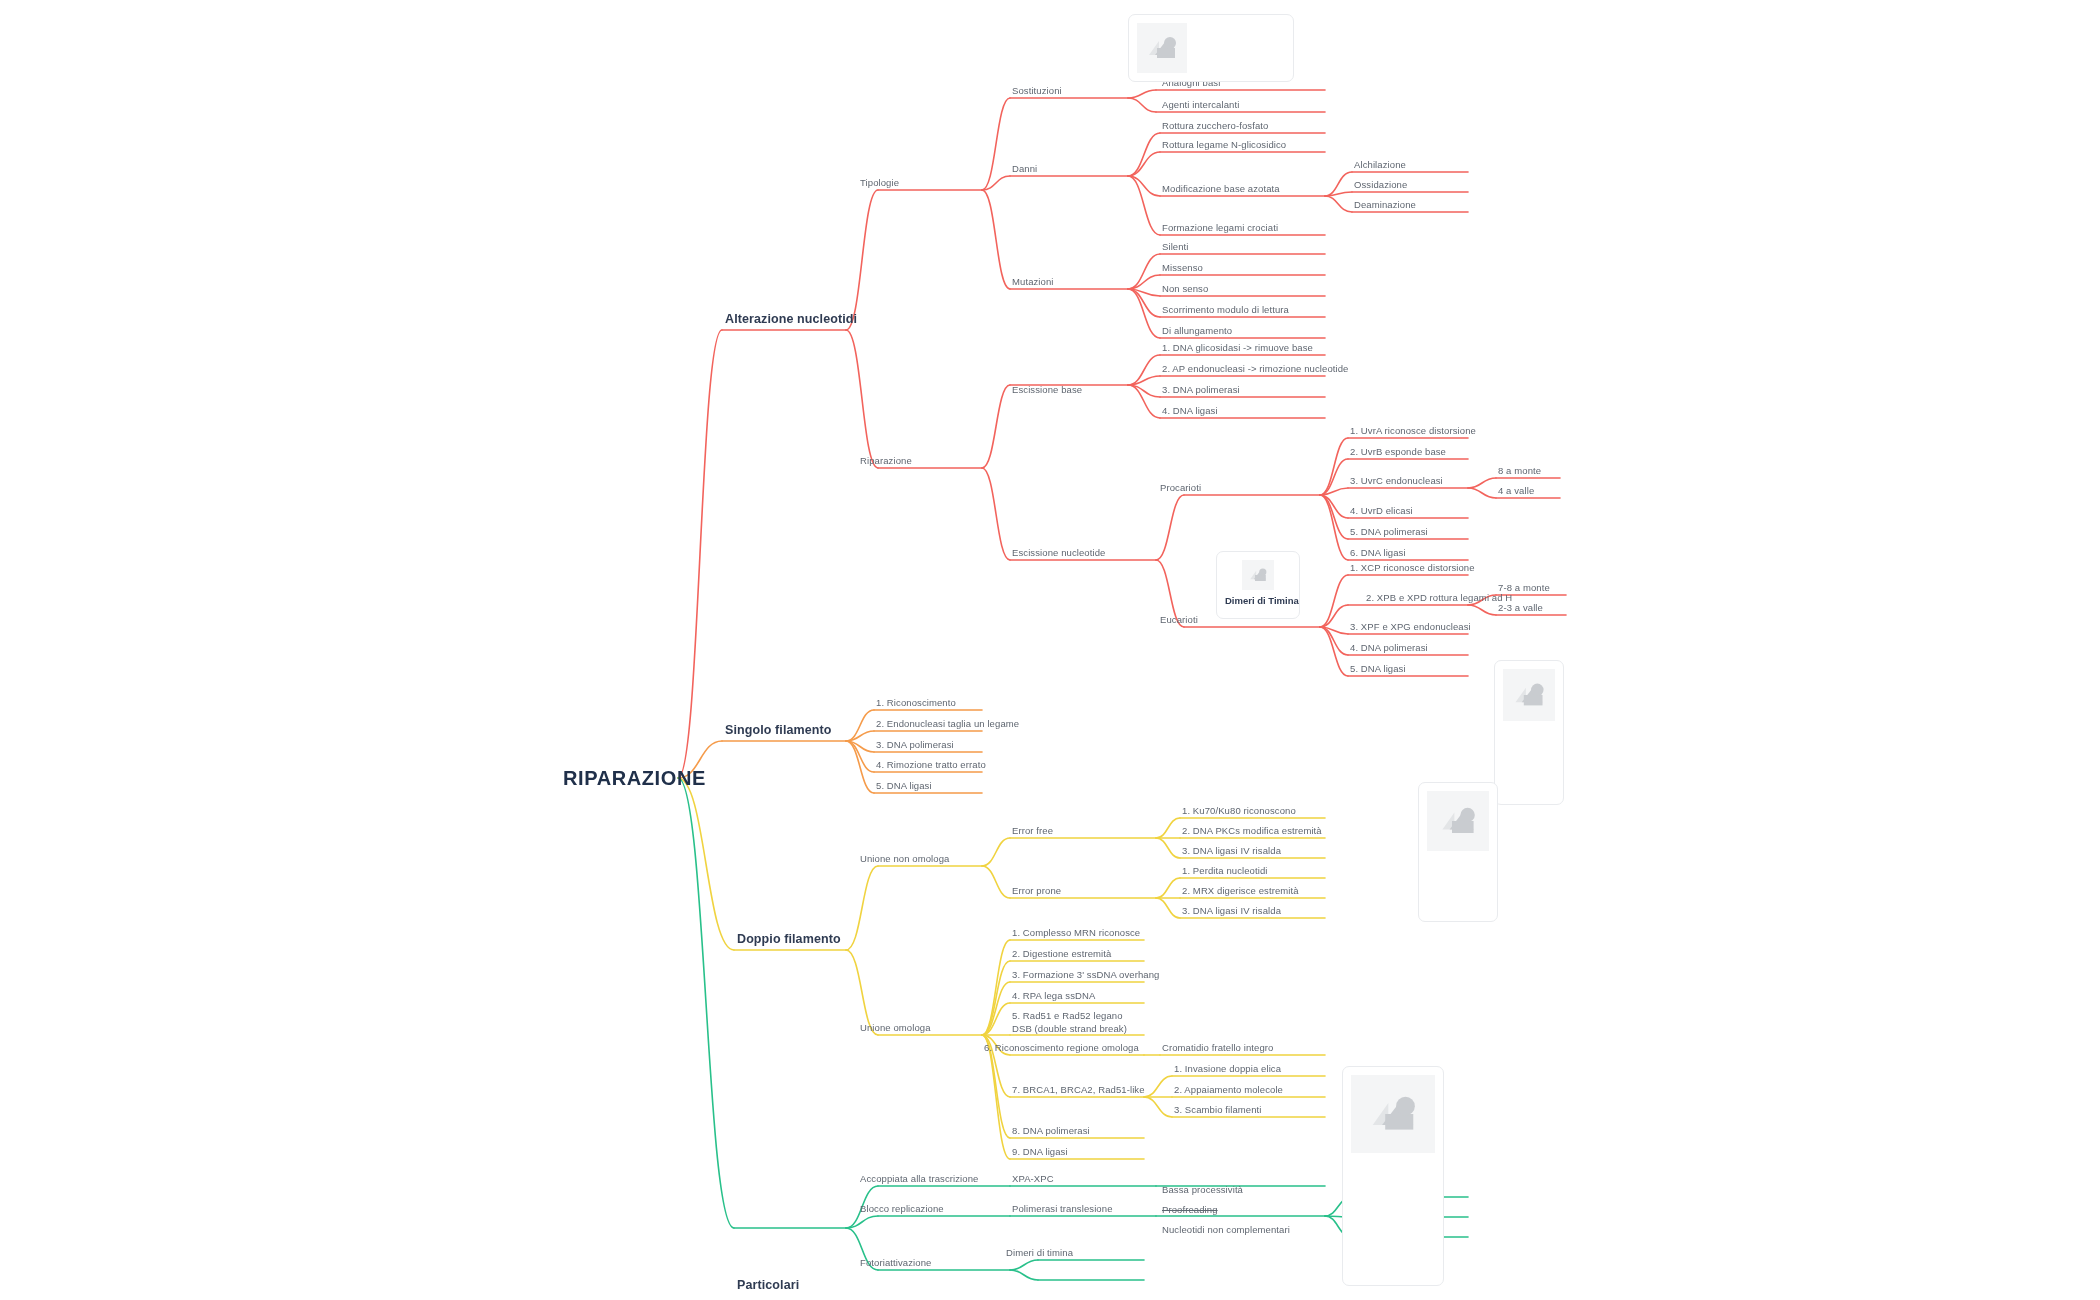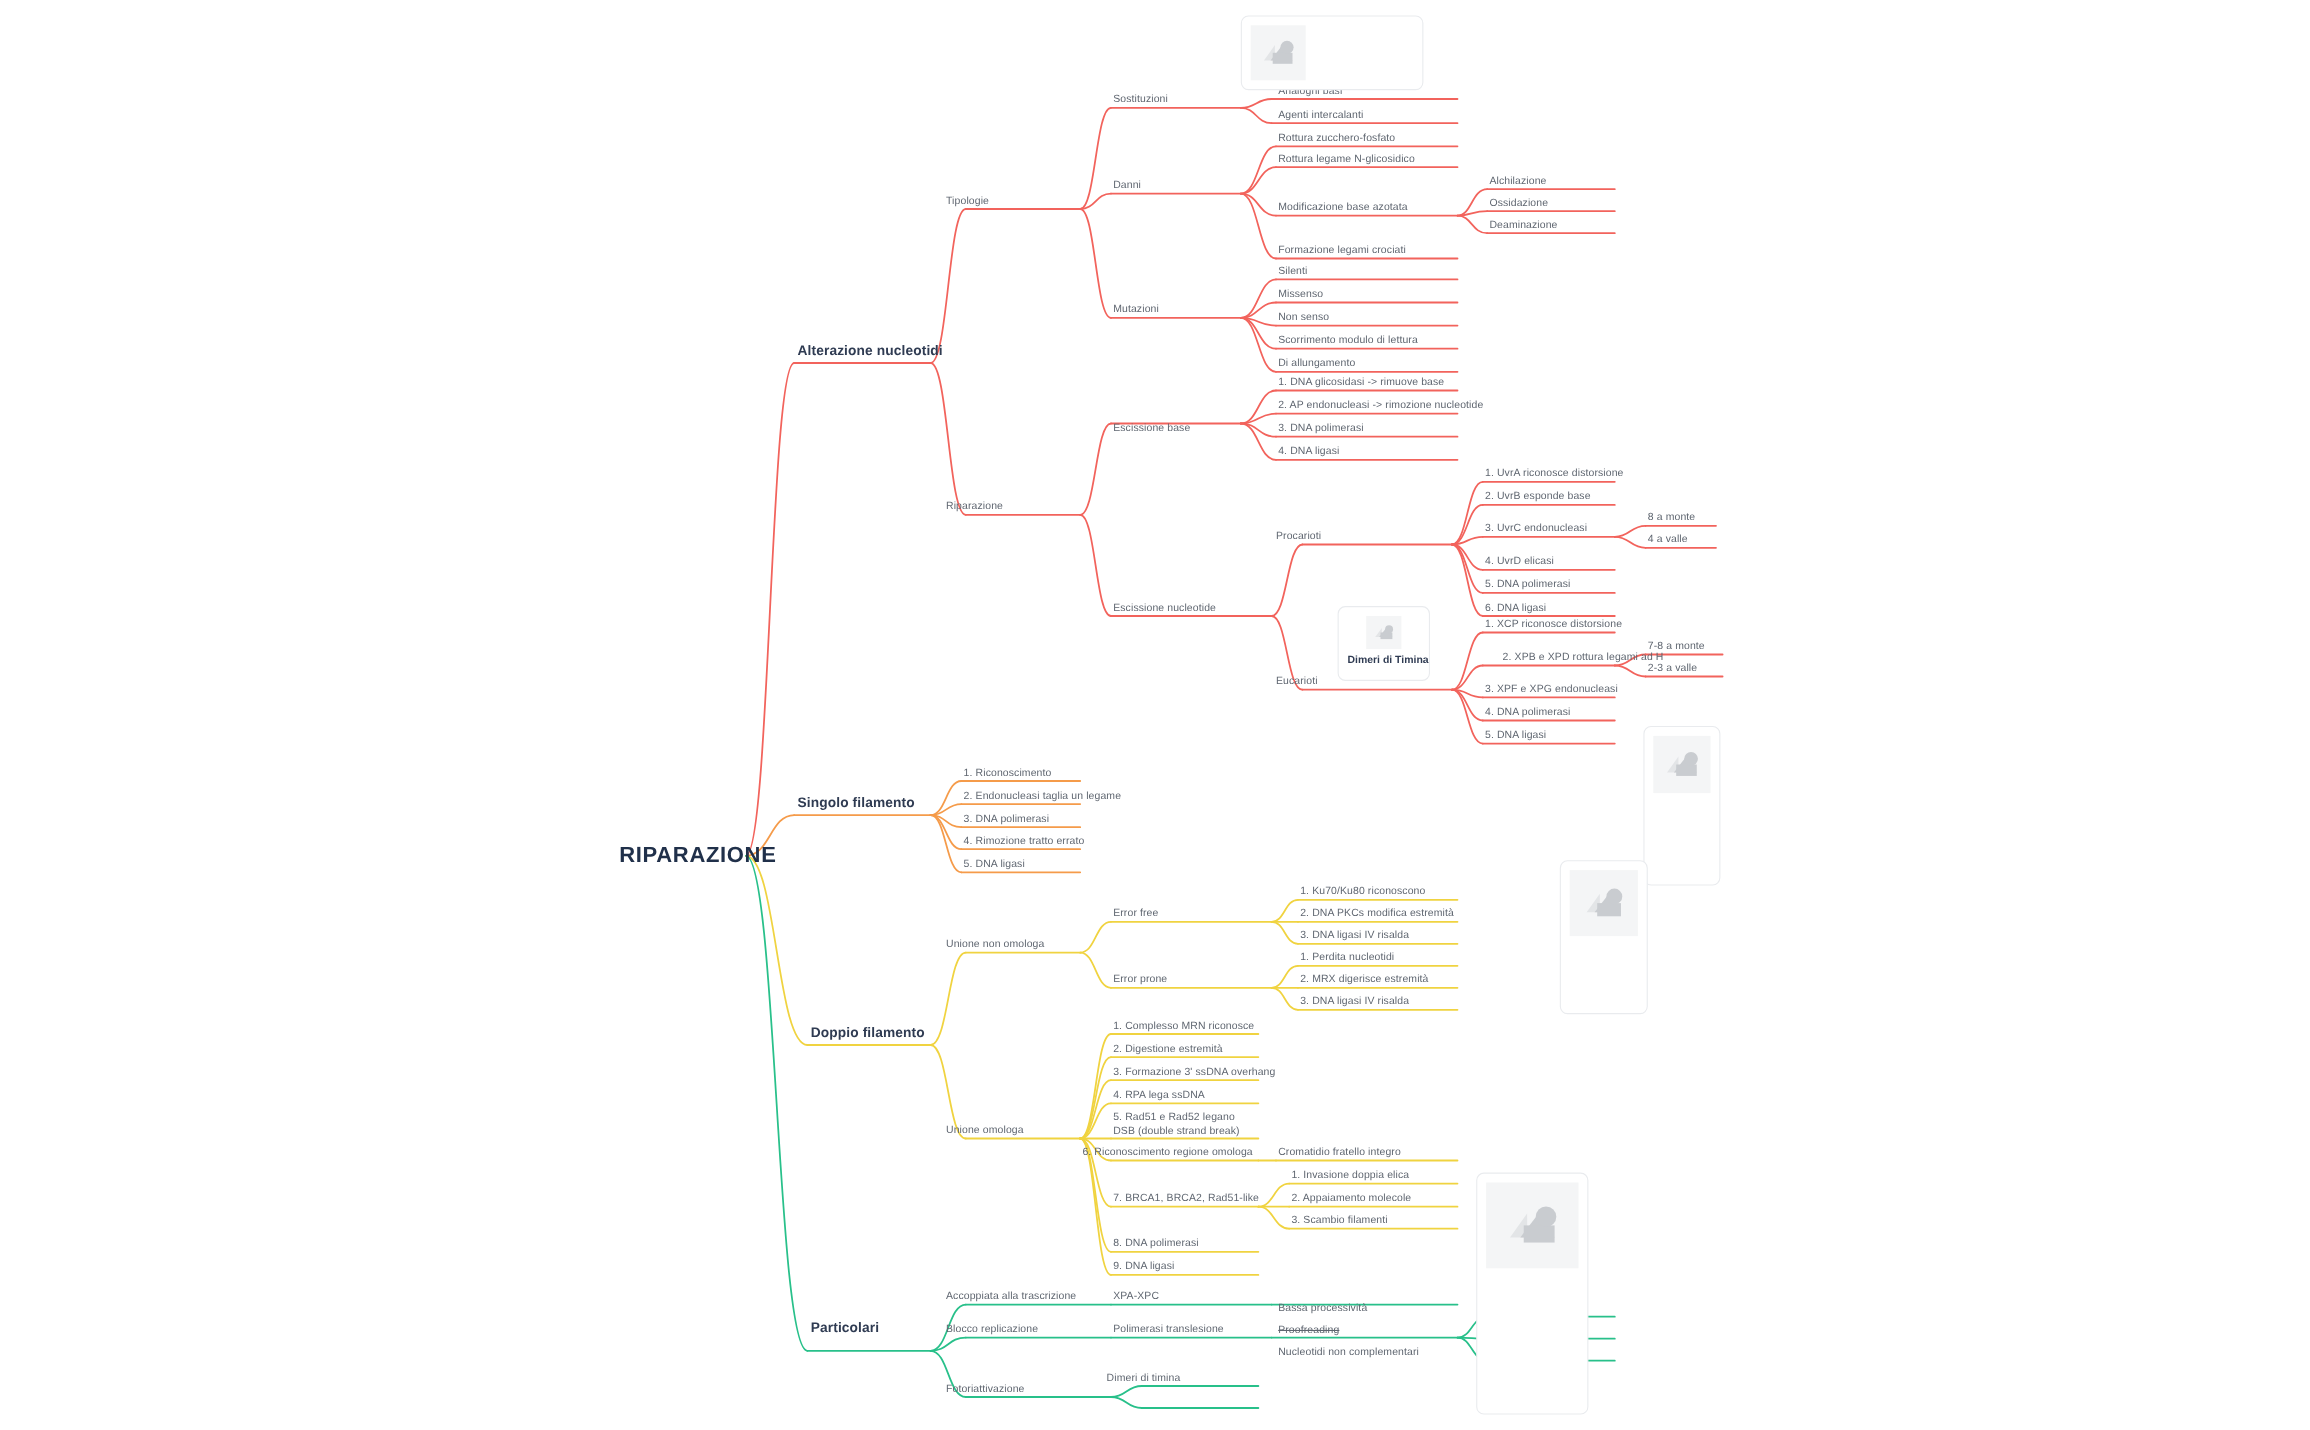--- a/index.html
+++ b/index.html
@@ -265,21 +265,21 @@
 
   <div class="node lvl1" style="left:725px;top:312px;">
     <span class="t">Alterazione nucleotidi</span>
   </div>
   <div class="node lvl1" style="left:725px;top:723px;">
     <span class="t">Singolo filamento</span>
   </div>
   <div class="node lvl1" style="left:737px;top:932px;">
     <span class="t">Doppio filamento</span>
   </div>
-  <div class="node lvl1" style="left:737px;top:1200px;">
+  <div class="node lvl1" style="left:737px;top:1278px;">
     <span class="t">Particolari</span>
   </div>
 
   <div class="node lvl2" style="left:860px;top:177px;">
     <span class="t">Tipologie</span>
   </div>
   <div class="node lvl2" style="left:860px;top:455px;">
     <span class="t">Riparazione</span>
   </div>
 

